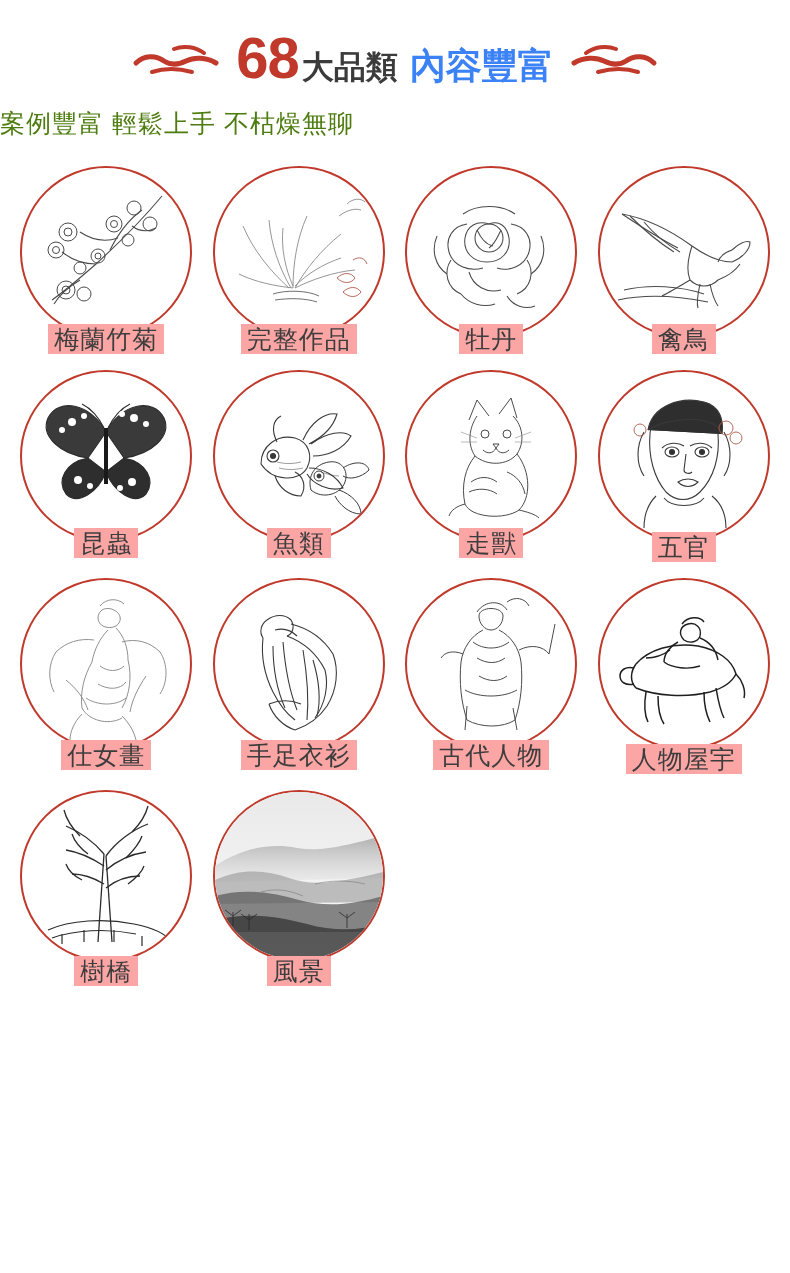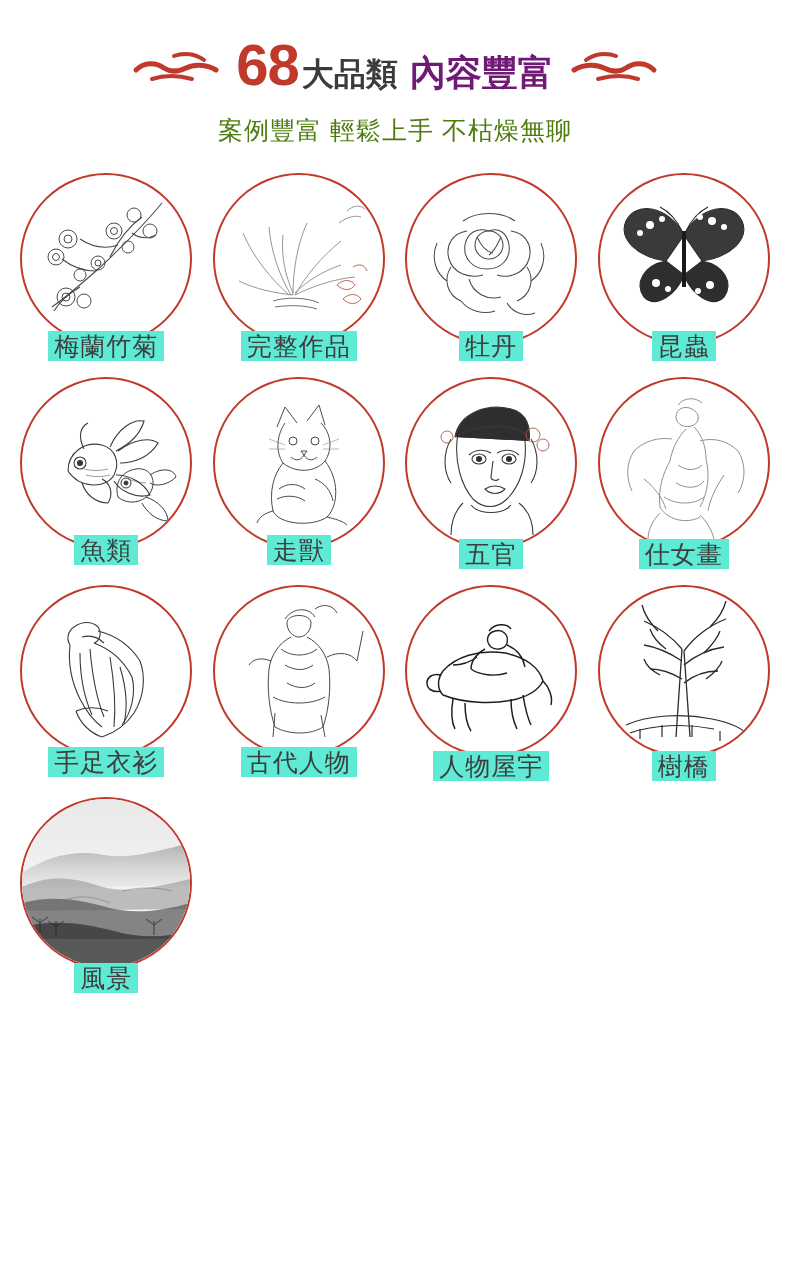--- a/index.html
+++ b/index.html
@@ -11,22 +11,21 @@
     width: 790px;
     height: 1273px;
     font-family: "Liberation Sans", "DejaVu Sans", sans-serif;
     color: #333;
     overflow: hidden;
     position: relative;
   }
 
   
   .header {
-    padding-top: 28px;
-    text-align: center;
+    padding-top: 21px;
   }
   .title-row {
     display: flex;
     align-items: center;
     justify-content: center;
     gap: 14px;
     height: 74px;
   }
   .ornament {
     width: 92px;
@@ -52,21 +51,21 @@
   .t-dark {
     font-size: 32px;
     font-weight: bold;
     color: #3b3b3b;
     line-height: 1;
     margin-left: 3px;
   }
   .t-red {
     font-size: 36px;
     font-weight: bold;
-    color: #701a75;
+    color: #3b82f6;
     line-height: 1;
     margin-left: 12px;
   }
   .subtitle {
     font-size: 25px;
     color: #4d7c0f;
     letter-spacing: 1px;
     margin-top: 12px;
     font-weight: normal;
   }
@@ -97,21 +96,21 @@
     display: flex;
     align-items: center;
     justify-content: center;
   }
   .circle svg { display: block; }
   .cap {
     margin-top: -14px;
     font-size: 25px;
     color: #3d3d3d;
     letter-spacing: 1px;
-    background: #5eead4;
+    background: #fca5a5;
     padding: 0 6px;
     position: relative;
     z-index: 3;
     line-height: 1.2;
   }
   
   .cap.low { margin-top: -10px; }
   .cap.lower { margin-top: -6px; }
 </style>
 </head>
@@ -228,20 +227,42 @@
           <path d="M54 126 C62 136, 76 140, 88 136"></path>
           <path d="M100 128 C106 138, 118 142, 128 138"></path>
           <path d="M70 62 C74 70, 78 76, 86 78"></path>
           <path d="M94 62 C90 70, 88 76, 82 80"></path>
         </g>
       </svg>
     </div>
     <div class="cap">牡丹</div>
   </div>
 
+  <div class="cell">
+    <div class="circle">
+      <svg width="168" height="168" viewBox="0 0 168 168">
+        <g stroke="#4a4a4a" fill="none" stroke-width="1.1">
+          <path d="M22 46 C44 50, 70 62, 92 78 C106 88, 118 94, 132 94"></path>
+          <path d="M22 46 C40 58, 58 70, 78 80"></path>
+          <path d="M30 48 C44 62, 58 74, 74 84"></path>
+          <path d="M44 54 C54 66, 66 76, 80 84"></path>
+          <path d="M132 94 C142 90, 150 82, 150 74 C146 72, 138 76, 132 82"></path>
+          <path d="M132 82 C126 84, 120 88, 118 94"></path>
+          <path d="M92 78 C88 90, 86 102, 90 112 C98 120, 110 120, 118 112"></path>
+          <path d="M90 112 C80 118, 70 124, 62 128"></path>
+          <path d="M100 116 C98 126, 96 134, 98 140"></path>
+          <path d="M110 116 C112 126, 114 132, 118 138"></path>
+          <path d="M118 112 C128 108, 136 102, 140 96"></path>
+          <path d="M24 122 C50 116, 80 118, 104 126"></path>
+          <path d="M18 132 C46 126, 78 128, 108 134"></path>
+        </g>
+      </svg>
+    </div>
+    <div class="cap">禽鳥</div>
+  </div>
 
   <div class="cell">
     <div class="circle">
       <svg width="168" height="168" viewBox="0 0 168 168">
         <g stroke="#2b2b2b" stroke-width="1.1">
           <path d="M84 60 C68 30, 36 26, 26 46 C18 64, 38 82, 66 86 Z" fill="#3a3a3a"></path>
           <path d="M84 60 C100 30, 132 26, 142 46 C150 64, 130 82, 102 86 Z" fill="#3a3a3a"></path>
           <path d="M66 86 C44 90, 34 108, 44 122 C56 134, 76 120, 84 100 Z" fill="#2e2e2e"></path>
           <path d="M102 86 C124 90, 134 108, 124 122 C112 134, 92 120, 84 100 Z" fill="#2e2e2e"></path>
           <path d="M84 56 L84 112" stroke="#1a1a1a" stroke-width="4" fill="none"></path>

